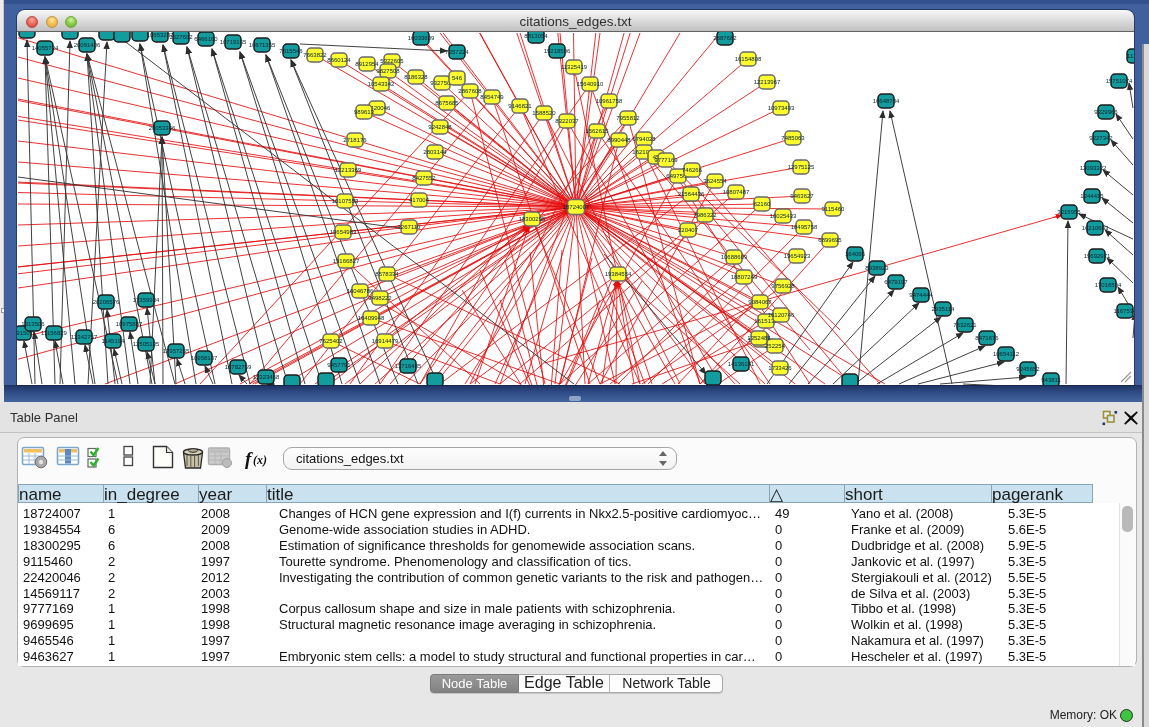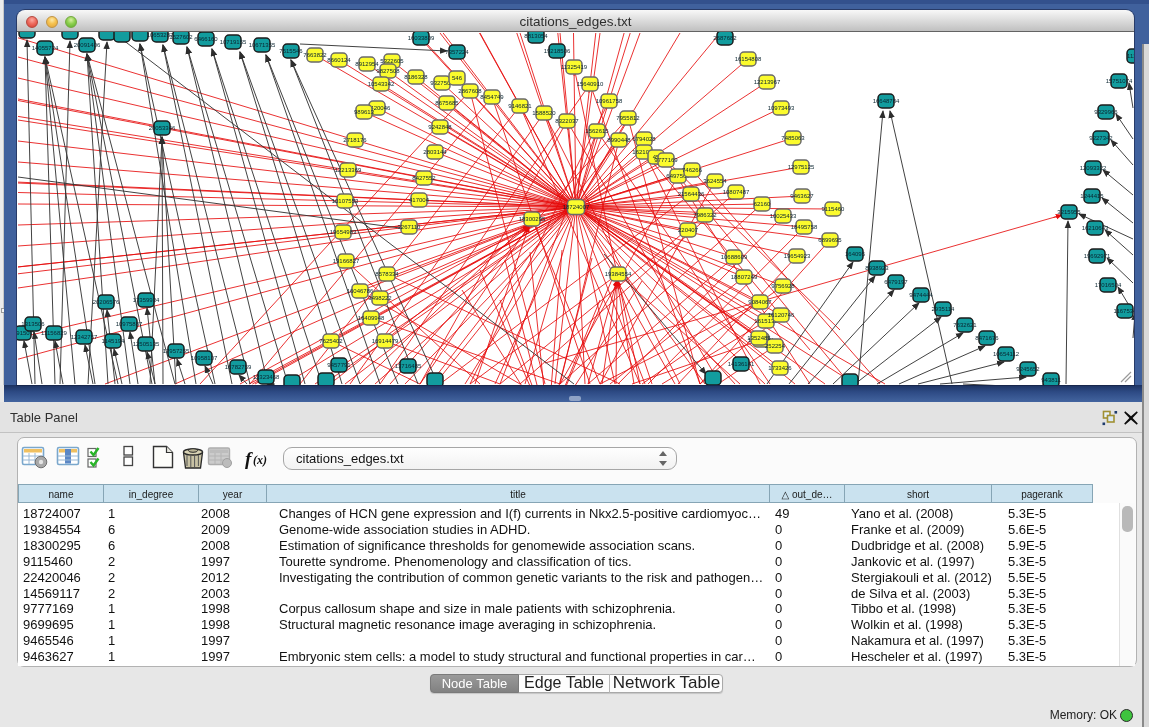--- a/index.html
+++ b/index.html
@@ -1,18 +1,18 @@
 <!DOCTYPE html>
 <html><head><meta charset="utf-8"><style>
 *{margin:0;padding:0;box-sizing:border-box}
 html,body{width:1149px;height:727px;background:#e9e9e9;font-family:"Liberation Sans",sans-serif;overflow:hidden;position:relative}
 .abs{position:absolute}
 .row{position:absolute;left:0;width:1100px;height:16px;font-size:13px;color:#111}
 .row span{position:absolute;top:3px;white-space:nowrap}
-.hcell{position:absolute;top:484px;height:19px;background:#cae2ef;border-right:1px solid #86a5b5;border-top:1px solid #86a5b5;border-bottom:1px solid #86a5b5;font-size:10px;color:#1a1a1a;text-align:center;line-height:19px}
+.hcell{position:absolute;top:484px;height:19px;background:#cae2ef;border-right:1px solid #86a5b5;border-top:1px solid #86a5b5;border-bottom:1px solid #86a5b5;font-size:17px;color:#1a1a1a;line-height:19px}
 </style></head><body>
 
 <div class="abs" style="left:4px;top:0;width:1145px;height:44px;background:#40619d"></div>
 <div class="abs" style="left:4px;top:0;width:1145px;height:4px;background:#33518d"></div>
 <div class="abs" style="left:4px;top:44px;width:1138px;height:358px;background:#40619d"></div>
 
 <div class="abs" style="left:4px;top:385px;width:1138px;height:17px;background:linear-gradient(#1d3260,#2d4a84 40%,#43649f)"></div>
 
 <div class="abs" style="left:0;top:0;width:4px;height:385px;background:#ececec;border-right:1px solid #c8c8c8"></div>
 <div class="abs" style="left:1px;top:308px;width:3px;height:5px;border:1px solid #9a9a9a;border-right:none;background:#f4f4f4"></div>
@@ -800,15 +800,15 @@
       <span style="left:990px">5.3E-5</span>
     </div>
 </div>
 
 <div class="abs" style="left:1119px;top:503px;width:16px;height:163px;background:#fafafa;border-left:1px solid #e0e0e0"></div>
 <div class="abs" style="left:1121.5px;top:506px;width:11px;height:26px;background:#b9b9b9;border-radius:5px"></div>
 
 <div class="abs" style="left:430px;top:674px;width:293px;height:19px;border:1px solid #a9a9a9;border-radius:4px;background:#fdfdfd;box-shadow:0 1px 1px rgba(0,0,0,.15)"></div>
 <div class="abs" style="left:430px;top:674px;width:89px;height:19px;border-radius:4px 0 0 4px;background:linear-gradient(#9a9a9a,#818181);border:1px solid #7a7a7a;color:#fff;font-size:13px;text-align:center;line-height:18px">Node Table</div>
 <div class="abs" style="left:519px;top:674px;width:91px;height:19px;border-right:1px solid #b5b5b5;color:#222;font-size:16px;text-align:center;line-height:18px">Edge Table</div>
-<div class="abs" style="left:610px;top:674px;width:113px;height:19px;color:#222;font-size:17px;text-align:center;line-height:18px">Network Table</div>
+<div class="abs" style="left:610px;top:674px;width:113px;height:19px;color:#222;font-size:14px;text-align:center;line-height:18px">Network Table</div>
 
 <div class="abs" style="left:1000px;top:708px;width:117px;height:16px;font-size:12px;color:#222;text-align:right">Memory: OK</div>
 <div class="abs" style="left:1120px;top:709px;width:13px;height:13px;border-radius:50%;background:#3ec43e;border:1.5px solid #2b2b2b"></div>
 </body></html>

